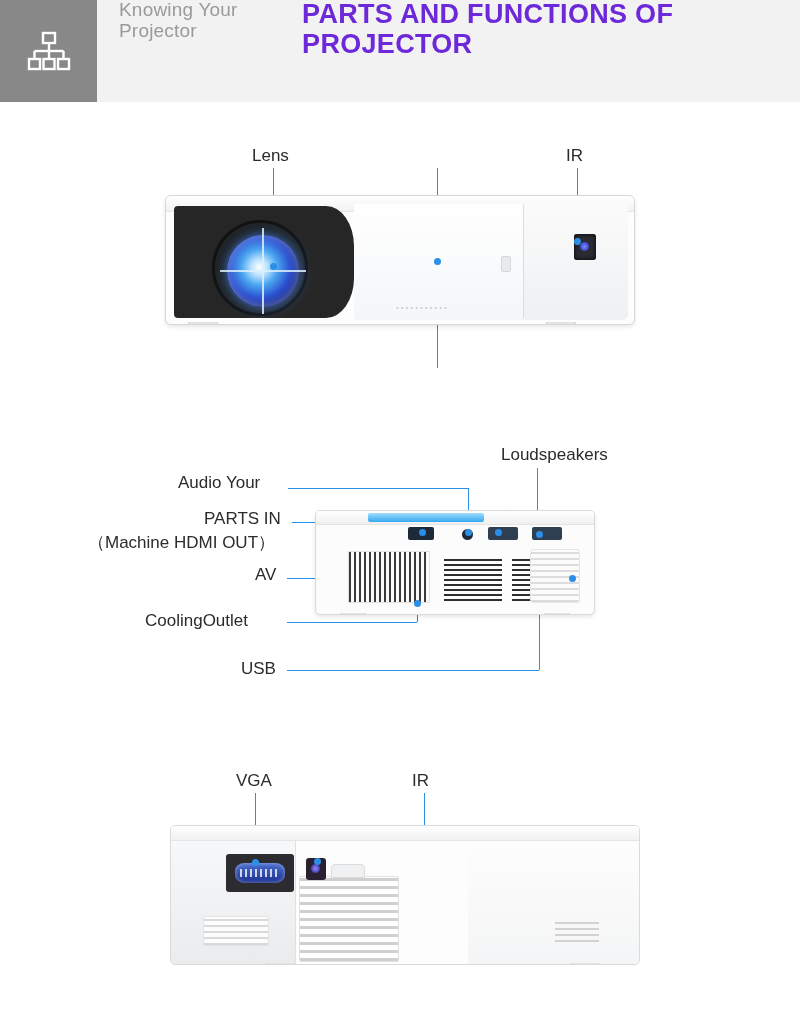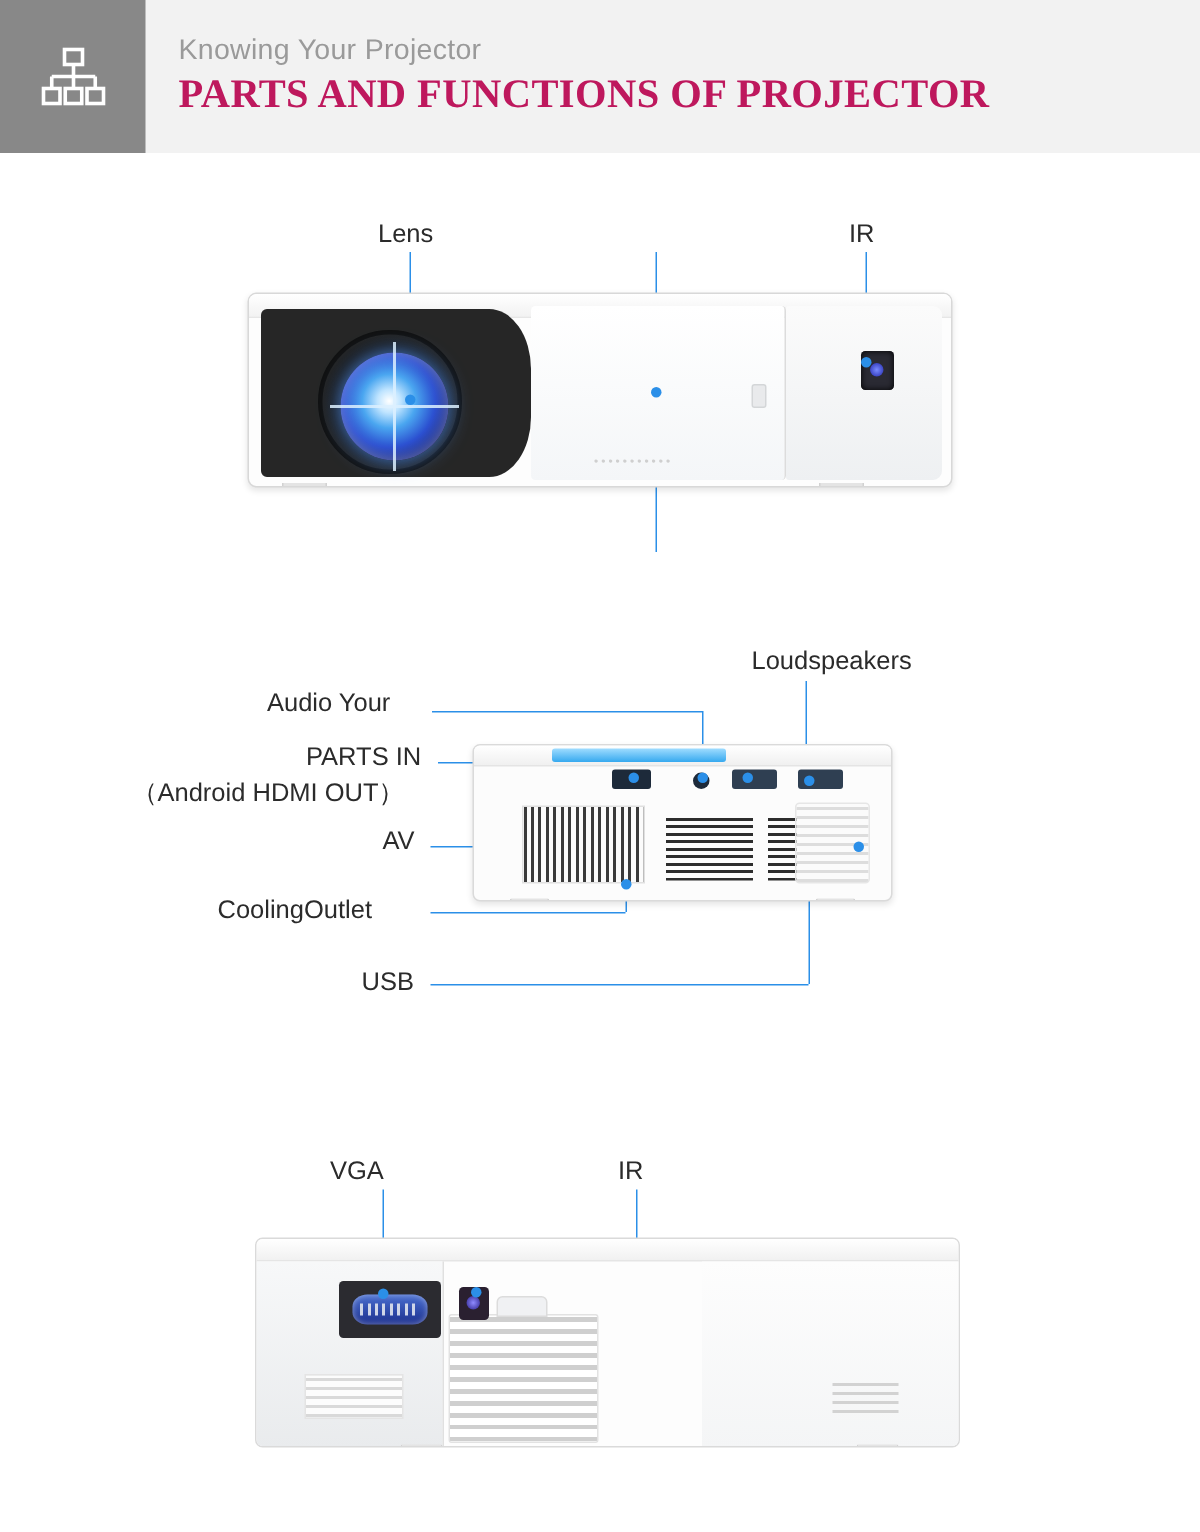--- a/index.html
+++ b/index.html
@@ -29,37 +29,36 @@
     background: #888888;
     display: flex;
     align-items: center;
     justify-content: center;
     flex: none;
   }
   .header-icon-box svg { display: block; }
   .header-text {
     padding-left: 22px;
     display: flex;
-    flex-direction: column;
+    flex-direction: row;
     justify-content: center;
   }
   .header-sub {
     font-size: 19px;
     color: #9a9a9a;
     letter-spacing: 0.2px;
     line-height: 1.1;
     margin-bottom: 3px;
   }
   .header-title {
     font-size: 27px;
     font-weight: bold;
-    color: #be185d;
+    color: #6d28d9;
     letter-spacing: 0.3px;
     line-height: 1.1;
-    font-family: Liberation Serif, serif;
   }
 
   
   .panel { position: absolute; left: 0; width: 800px; }
   .label {
     position: absolute;
     font-size: 17px;
     color: #2b2b2b;
     white-space: nowrap;
     line-height: 1.25;
@@ -176,21 +175,21 @@
     position: absolute;
     bottom: -8px;
     width: 30px; height: 10px;
     background: #e4e4e4;
     border: 1px solid #d2d2d2;
     border-top: none;
     border-radius: 0 0 4px 4px;
   }
 
   
-  #panel2 { top: 416px; height: 250px; text-align: center; }
+  #panel2 { top: 430px; height: 250px; text-align: center; }
 
   .p2-body {
     position: absolute;
     left: 315px; top: 80px;
     width: 280px; height: 105px;
     background: #fcfcfc;
     border: 1px solid #dadada;
     border-radius: 5px;
     box-shadow: 0 2px 4px rgba(0,0,0,.10);
     overflow: hidden;
@@ -409,21 +408,21 @@
   <div class="dot" style="left:270px; top:143px;"></div>
   <div class="dot" style="left:434px; top:138px;"></div>
   <div class="dot" style="left:574px; top:118px;"></div>
 </div>
 
 <div class="panel" id="panel2">
 
   <div class="label" style="left:501px; top:14px;">Loudspeakers</div>
   <div class="label" style="left:178px; top:42px;">Audio Your</div>
   <div class="label" style="left:204px; top:78px;">PARTS IN</div>
-  <div class="label" style="left:88px; top:102px;">（Android HDMI OUT）</div>
+  <div class="label" style="left:88px; top:102px;">（Machine HDMI OUT）</div>
   <div class="label" style="left:255px; top:134px;">AV</div>
   <div class="label" style="left:145px; top:180px;">CoolingOutlet</div>
   <div class="label" style="left:241px; top:228px;">USB</div>
 
   <div class="leader v" style="left:537px; top:38px; height:60px;"></div>
   <div class="leader v" style="left:572px; top:96px; height:52px;"></div>
   <div class="leader h" style="left:537px; top:96px; width:36px;"></div>
 
   <div class="leader h" style="left:288px; top:58px; width:180px;"></div>
   <div class="leader v" style="left:468px; top:58px; height:30px;"></div>
@@ -464,21 +463,21 @@
   <div class="dot" style="left:569px; top:145px;"></div>
   <div class="dot" style="left:465px; top:99px;"></div>
   <div class="dot" style="left:419px; top:99px;"></div>
   <div class="dot" style="left:495px; top:99px;"></div>
   <div class="dot" style="left:414px; top:170px;"></div>
   <div class="dot" style="left:536px; top:101px;"></div>
 </div>
 
 <div class="panel" id="panel3">
 
-  <div class="label" style="left:220px; top:15px;">VGA</div>
+  <div class="label" style="left:236px; top:15px;">VGA</div>
   <div class="label" style="left:412px; top:15px;">IR</div>
 
   <div class="leader v" style="left:255px; top:38px; height:70px;"></div>
   <div class="leader v" style="left:424px; top:38px; height:68px;"></div>
   <div class="leader h" style="left:317px; top:106px; width:108px;"></div>
 
   <div class="p3-body">
     <div class="p3-topstrip"></div>
     <div class="p3-rightface">
       <div class="p3-rear-vent"></div>

